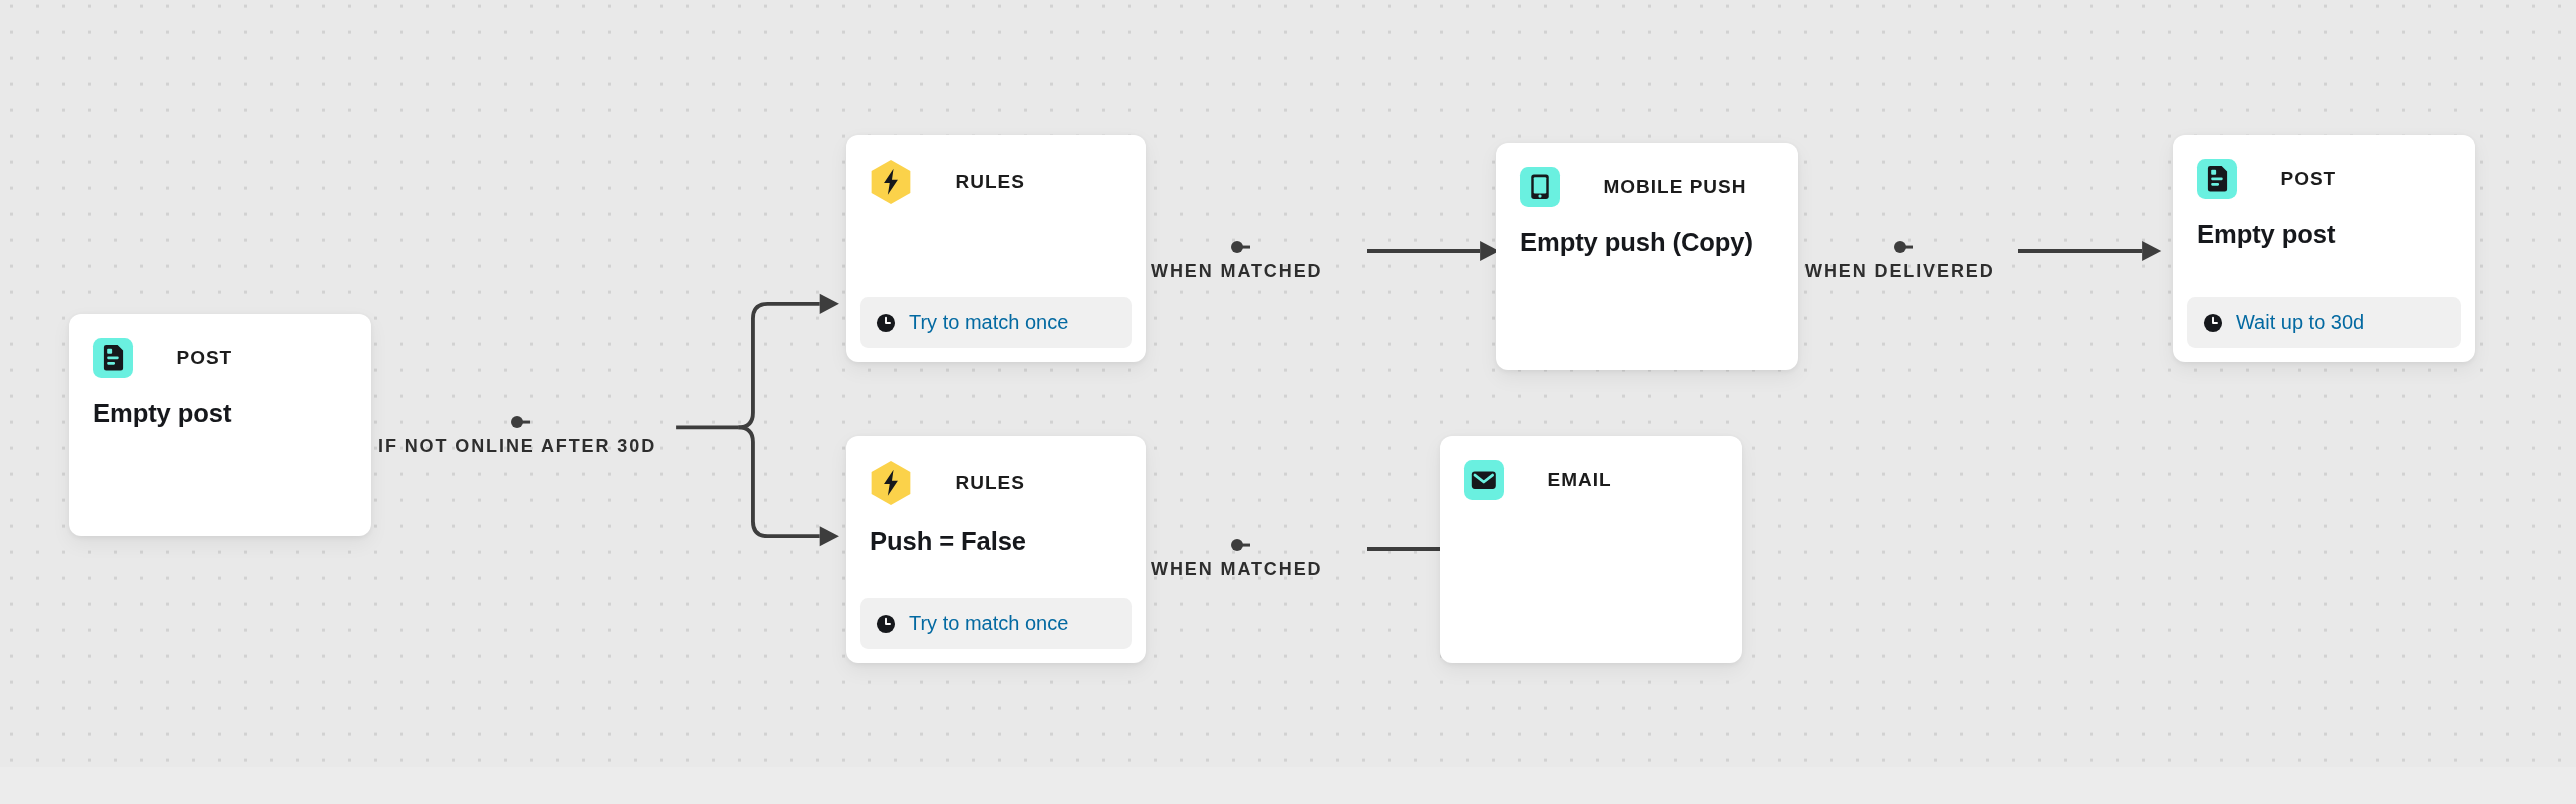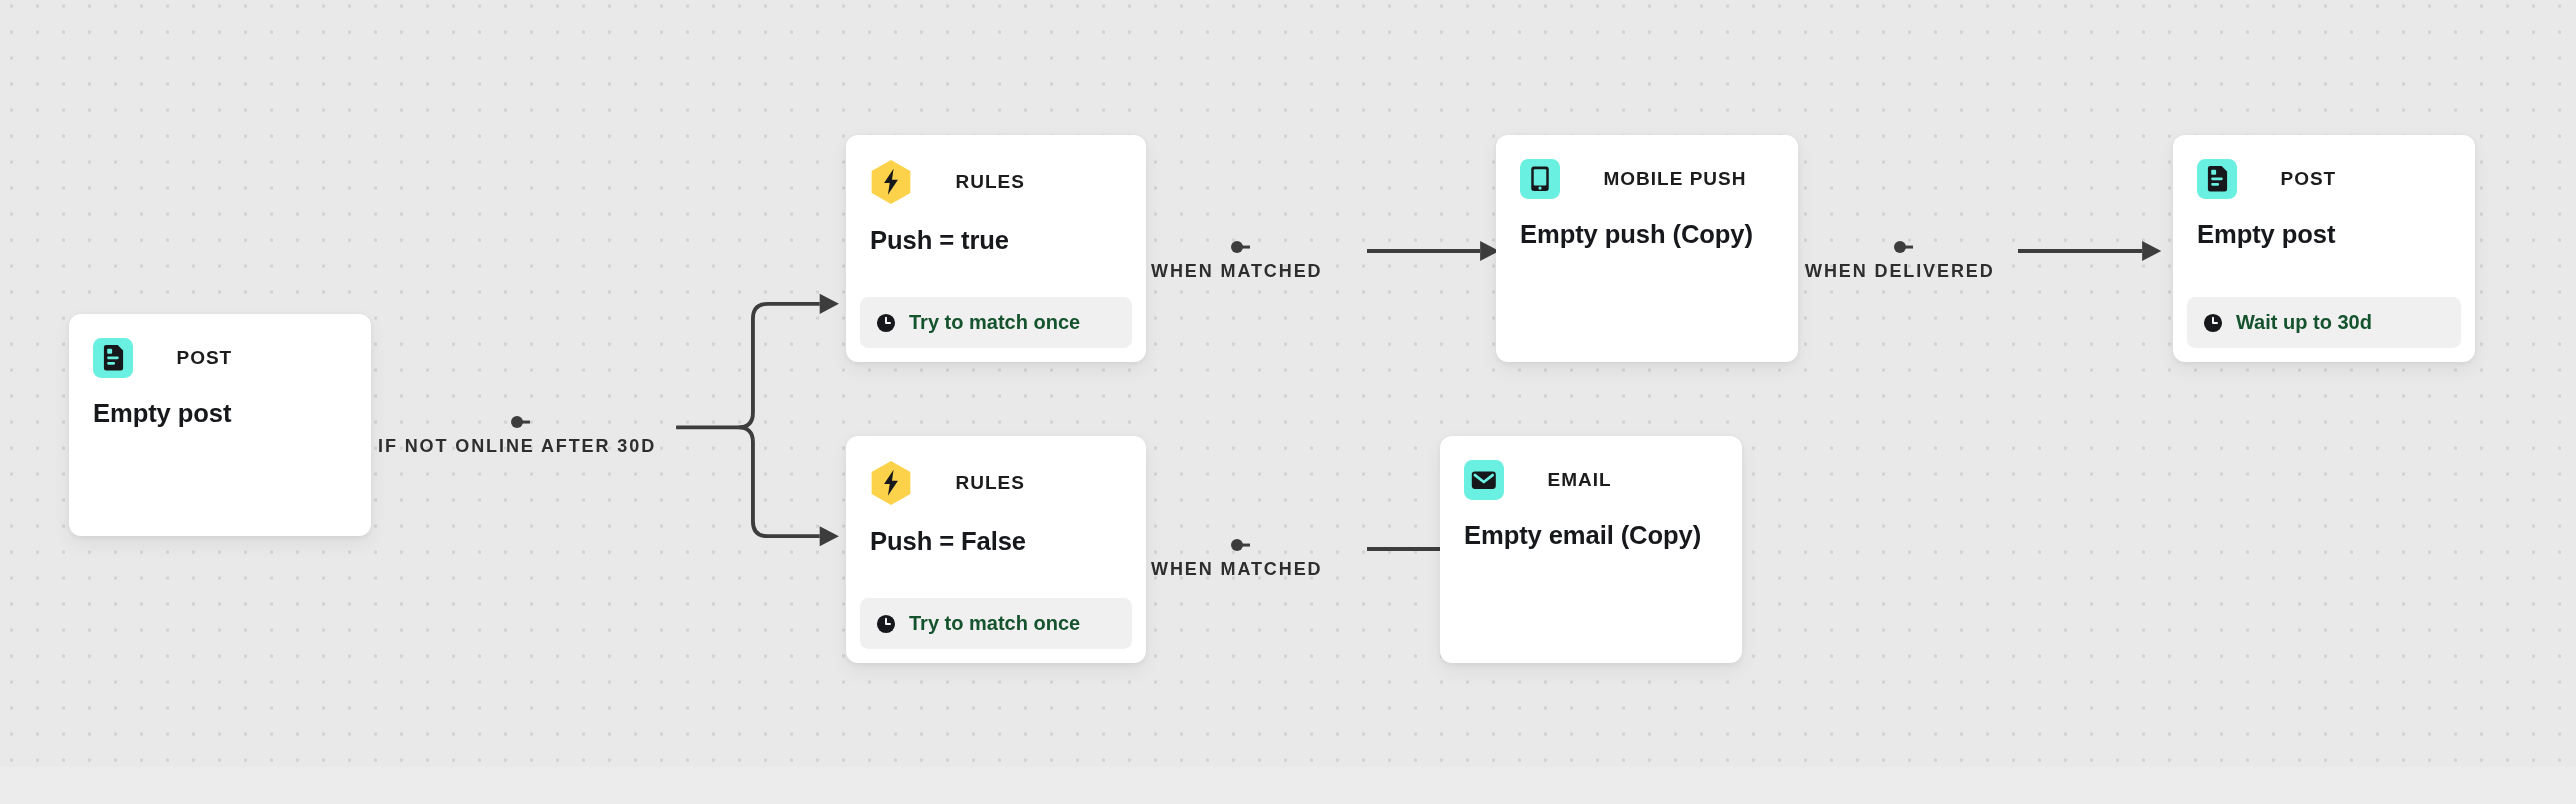--- a/index.html
+++ b/index.html
@@ -99,22 +99,22 @@
     border-radius: 8.2px;
     height: 51px;
     display: flex;
     align-items: center;
     gap: 12.8px;
     padding: 0 16.5px;
   }
 
   .node-footer-text {
     font-size: 20px;
-    font-weight: 700;
-    color: #14532d;
+    font-weight: 400;
+    color: #0369a1;
     white-space: nowrap;
   }
 
   .clock-icon { flex: 0 0 auto; display: block; }
 
   
   .edge-label {
     position: absolute;
     display: flex;
     align-items: center;
@@ -222,21 +222,20 @@
   <div class="node" style="left:846px; top:135px; width:300px; height:227px;">
     <div class="node-head">
       <div class="node-kind-icon hex">
         <svg width="42" height="46" viewBox="0 0 46 50" aria-hidden="true">
           <path d="M23 0.8 L44.2 13 V37 L23 49.2 L1.8 37 V13 Z" fill="#fbd24a"></path>
           <path d="M25.8 10.5 L15.4 26.2 H21.6 L19.6 39.0 L30.6 22.6 H24.1 Z" fill="#16181c"></path>
         </svg>
       </div>
       <span class="node-kind-label">RULES</span>
     </div>
-    <div class="node-title">Push = true</div>
     <div class="node-spacer"></div>
     <div class="node-footer">
       <svg class="clock-icon" width="20" height="20" viewBox="0 0 22 22" aria-hidden="true">
         <circle cx="11" cy="11" r="10" fill="#16181c"></circle>
         <path d="M11 5.2 V11 H15.4" fill="none" stroke="#ffffff" stroke-width="2.1" stroke-linecap="round" stroke-linejoin="round"></path>
       </svg>
       <span class="node-footer-text">Try to match once</span>
     </div>
   </div>
 
@@ -254,21 +253,21 @@
     <div class="node-spacer"></div>
     <div class="node-footer">
       <svg class="clock-icon" width="20" height="20" viewBox="0 0 22 22" aria-hidden="true">
         <circle cx="11" cy="11" r="10" fill="#16181c"></circle>
         <path d="M11 5.2 V11 H15.4" fill="none" stroke="#ffffff" stroke-width="2.1" stroke-linecap="round" stroke-linejoin="round"></path>
       </svg>
       <span class="node-footer-text">Try to match once</span>
     </div>
   </div>
 
-  <div class="node" style="left:1496px; top:135px; width:302px; height:227px;">
+  <div class="node" style="left:1496px; top:143px; width:302px; height:227px;">
     <div class="node-head">
       <div class="node-kind-icon teal">
         <svg width="20" height="25.6" viewBox="0 0 22 28" aria-hidden="true">
           <rect x="1.4" y="0.6" width="19.2" height="26.8" rx="3" fill="#16181c"></rect>
           <rect x="4.1" y="3.4" width="13.8" height="18" rx="1.3" fill="#6af0e0"></rect>
           <circle cx="11" cy="24.2" r="1.8" fill="#6af0e0"></circle>
         </svg>
       </div>
       <span class="node-kind-label">MOBILE PUSH</span>
     </div>
@@ -279,21 +278,20 @@
   <div class="node" style="left:1440px; top:436px; width:302px; height:227px;">
     <div class="node-head">
       <div class="node-kind-icon teal">
         <svg width="25.6" height="20" viewBox="0 0 28 22" aria-hidden="true">
           <rect x="0.8" y="1.6" width="26.4" height="19.2" rx="3.4" fill="#16181c"></rect>
           <path d="M4.3 5.6 L14 13.2 L23.7 5.6" fill="none" stroke="#6af0e0" stroke-width="3.1" stroke-linecap="round" stroke-linejoin="round"></path>
         </svg>
       </div>
       <span class="node-kind-label">EMAIL</span>
     </div>
-    <div class="node-title">Empty email (Copy)</div>
     <div class="node-spacer"></div>
   </div>
 
   <div class="node" style="left:2173px; top:135px; width:302px; height:227px;">
     <div class="node-head">
       <div class="node-kind-icon teal">
         <svg width="23" height="25.6" viewBox="0 0 25 28" aria-hidden="true">
           <path d="M2 2.5 A2.5 2.5 0 0 1 4.5 0 H17 L23 6 V25.5 A2.5 2.5 0 0 1 20.5 28 H4.5 A2.5 2.5 0 0 1 2 25.5 Z" fill="#16181c"></path>
           <rect x="5.6" y="4.2" width="5.4" height="5.4" rx="1.1" fill="#6af0e0"></rect>
           <rect x="5.6" y="12.6" width="12.6" height="2.9" rx="1.2" fill="#6af0e0"></rect>

